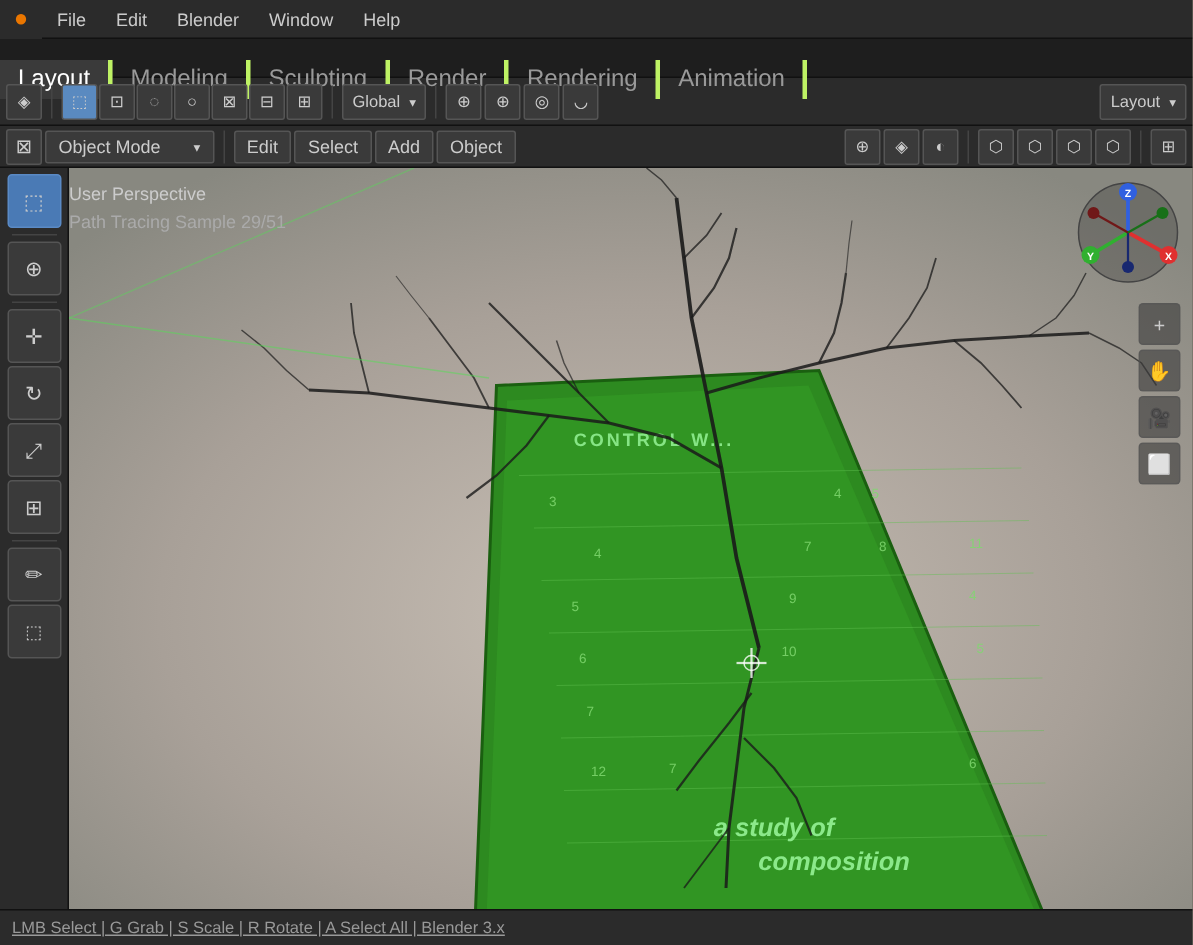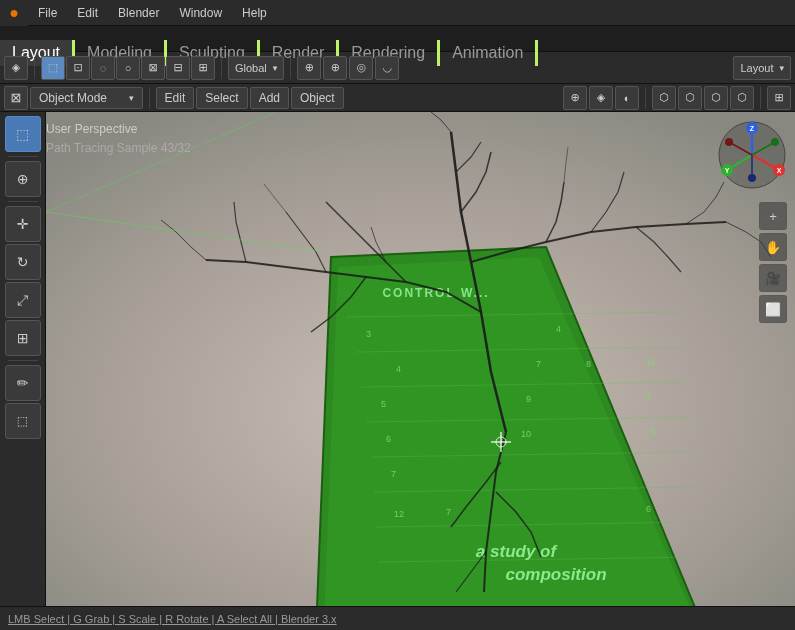--- a/index.html
+++ b/index.html
@@ -321,21 +321,21 @@
         <line x1="0" y1="-10" x2="0" y2="10" stroke="#fff" stroke-width="1.5" opacity="0.8"></line>
         <circle cx="0" cy="0" r="5" fill="none" stroke="#fff" stroke-width="1" opacity="0.8"></circle>
       </g>
 
       <line x1="0" y1="100" x2="280" y2="140" stroke="#55dd55" stroke-width="1" opacity="0.5"></line>
       <line x1="0" y1="100" x2="230" y2="0" stroke="#55dd55" stroke-width="1" opacity="0.4"></line>
     </svg>
 
     <div id="perspective-info">
       <div style="color:#ccc;">User Perspective</div>
-      <div style="color:#aaa;">Path Tracing Sample 43/32</div>
+      <div style="color:#aaa;">Path Tracing Sample 29/51</div>
     </div>
 
     <svg id="gizmo" viewBox="0 0 70 70" xmlns="http://www.w3.org/2000/svg">
 
       <circle cx="35" cy="35" r="33" fill="rgba(50,50,50,0.3)" stroke="#444" stroke-width="1"></circle>
 
       <line x1="35" y1="35" x2="35" y2="8" stroke="#3060e0" stroke-width="2.5"></line>
       <circle cx="35" cy="8" r="6" fill="#3060e0"></circle>
       <text x="35" y="11" fill="white" font-size="7" text-anchor="middle" font-family="Arial" font-weight="bold">Z</text>
 

